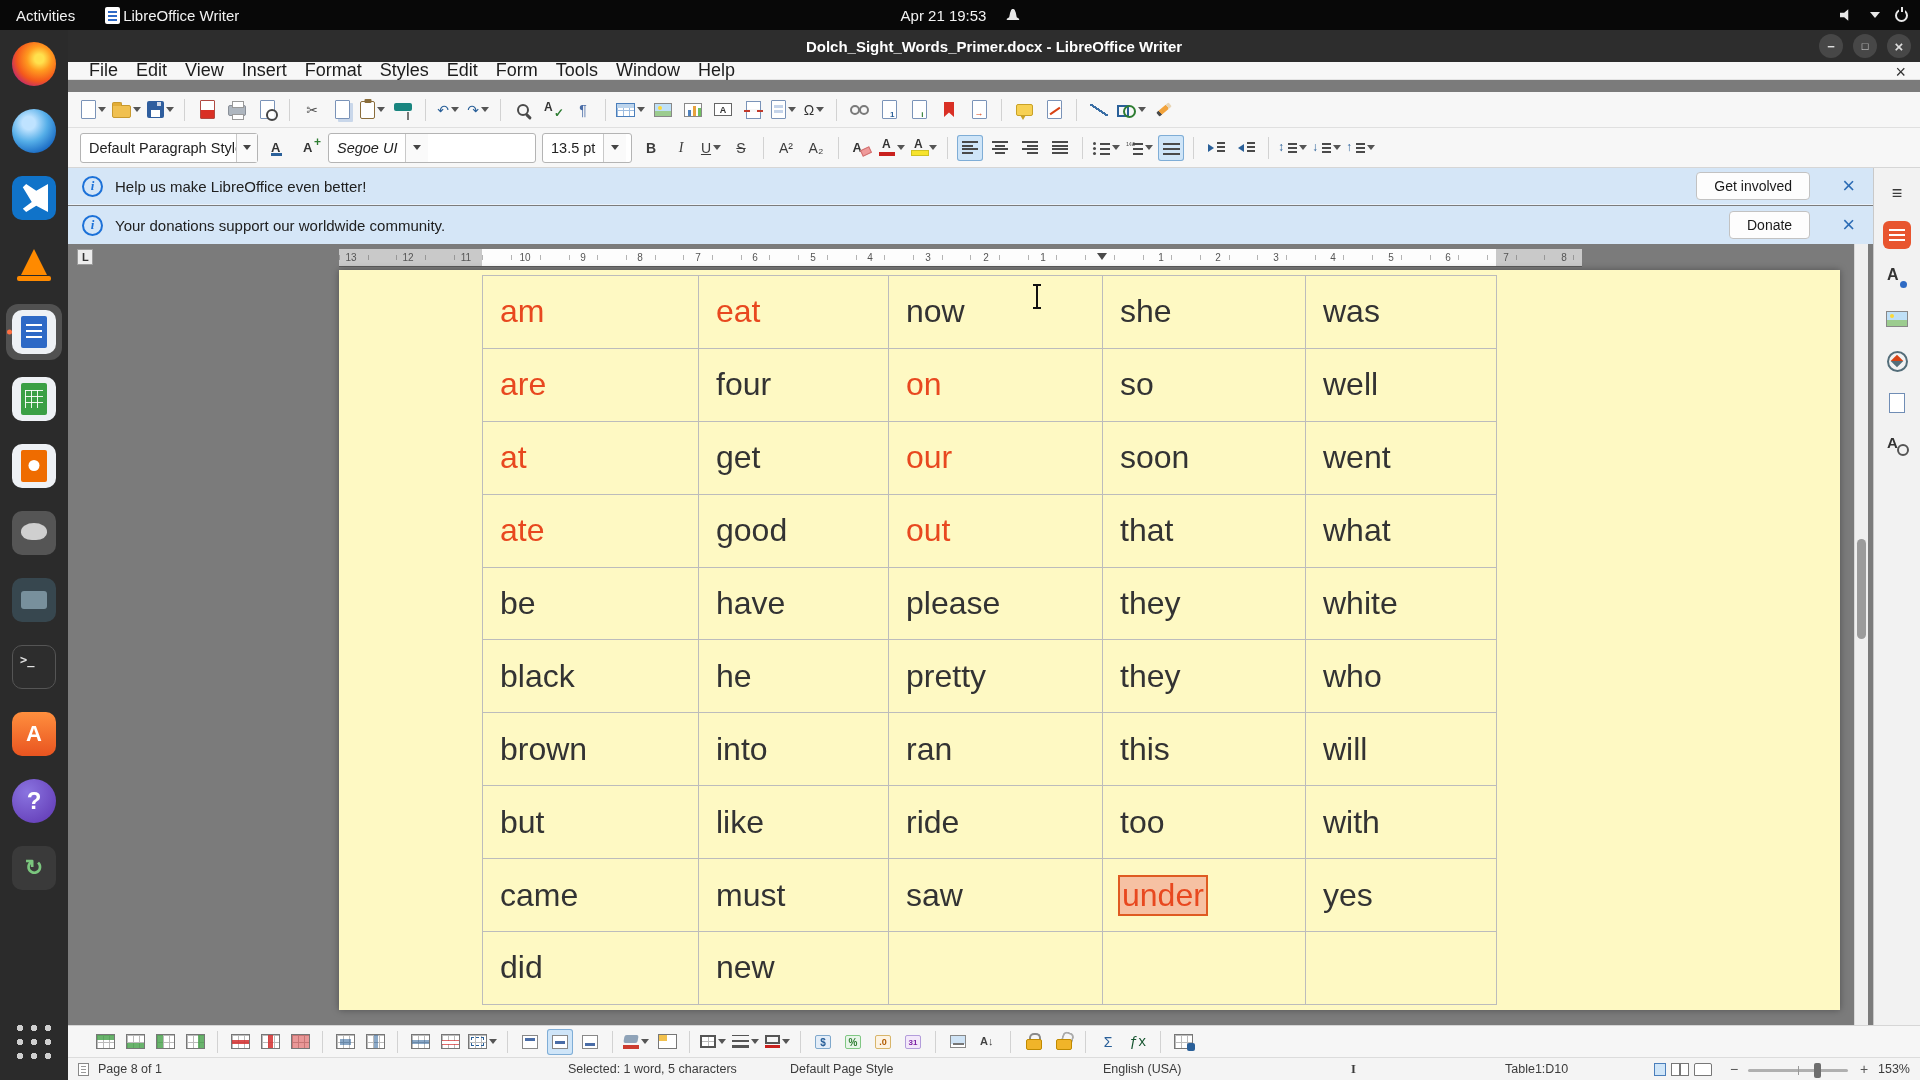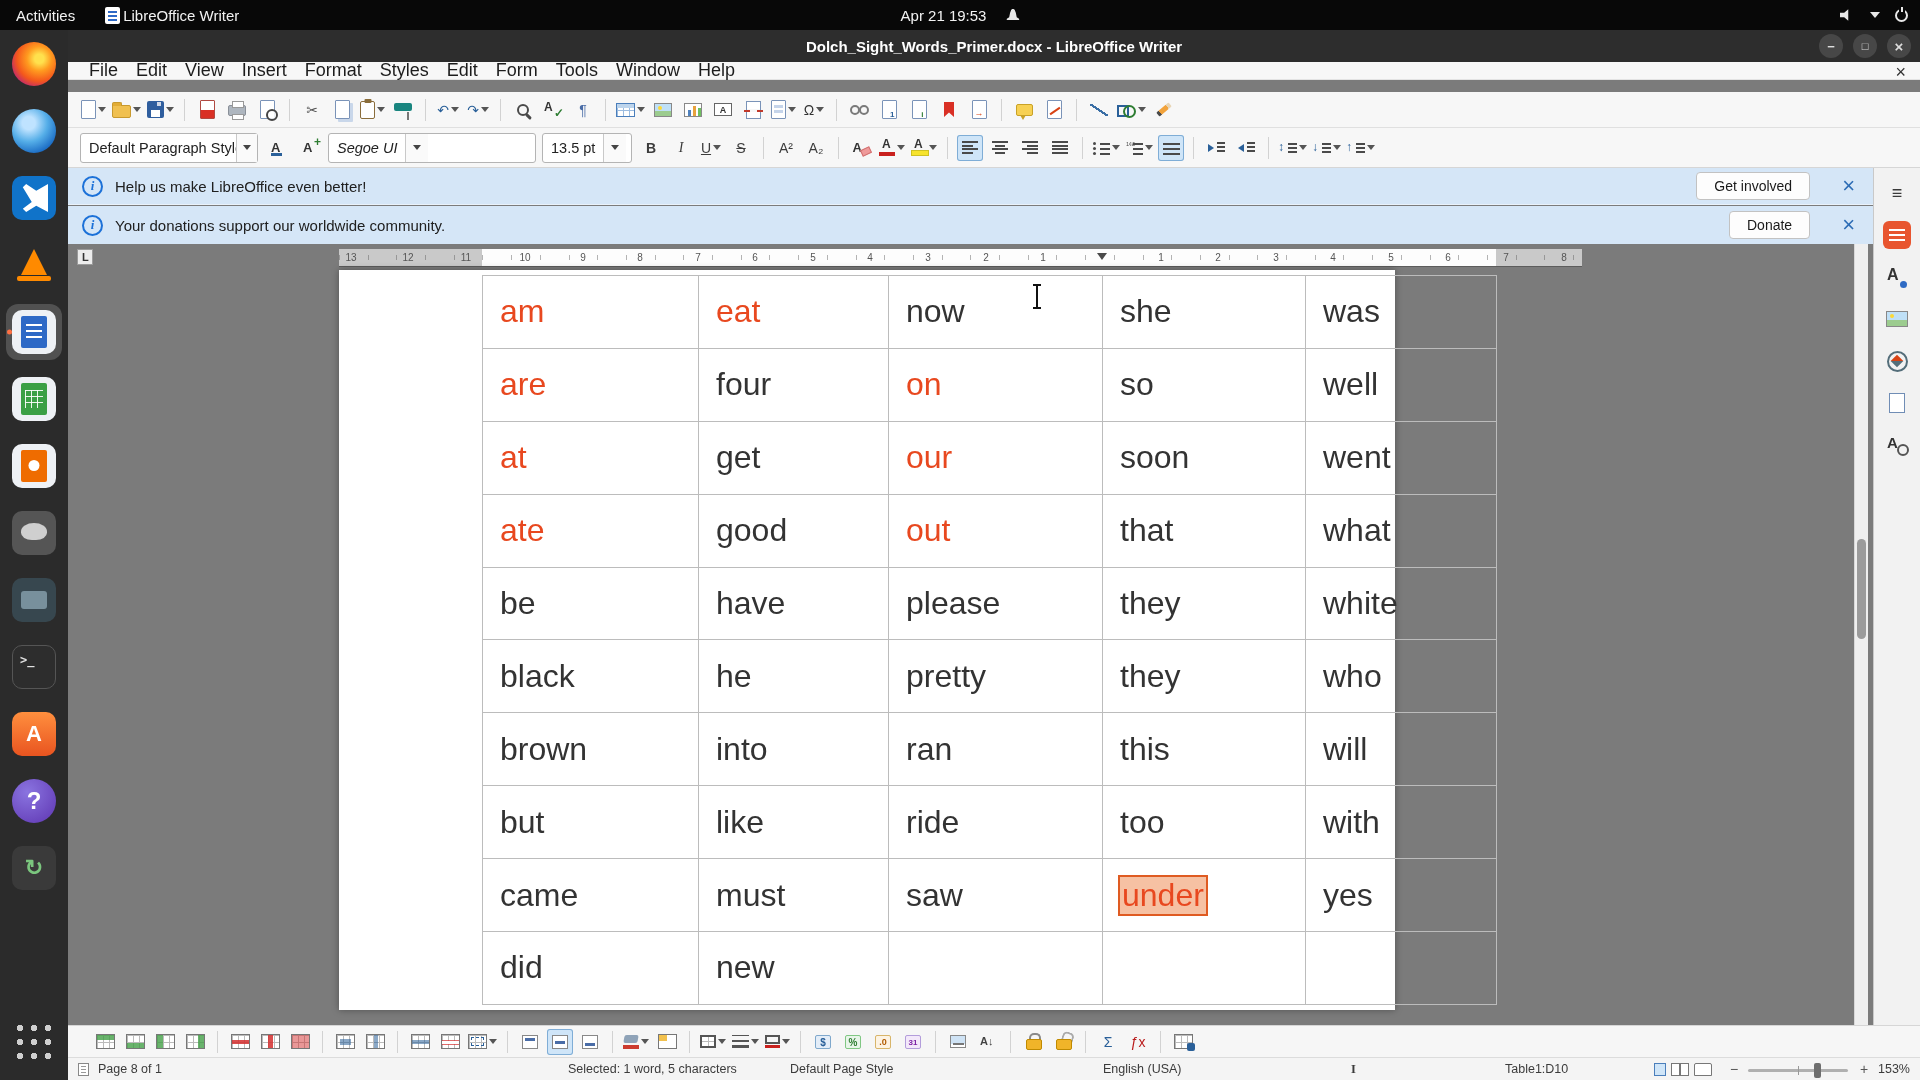--- a/index.html
+++ b/index.html
@@ -112,21 +112,21 @@
   
   .docwrap{position:absolute;left:68px;right:47px;top:244px;bottom:55px;background:#7b7b7b;overflow:hidden}
   .tabsel{position:absolute;left:9px;top:5px;width:16px;height:16px;background:#ececec;border:1px solid #9a9a9a;box-sizing:border-box}
   .tabsel::after{content:"L";position:absolute;left:4px;top:1px;font-size:11px;font-weight:700;color:#333}
   .ruler{position:absolute;left:271px;top:5px;width:1243px;height:17px;background:#c9c9c9;box-shadow:0 1px 0 rgba(0,0,0,.25)}
   .ruler-white{position:absolute;left:143px;width:1014px;top:0;bottom:0;background:#fdfdfd}
   .ticks{position:absolute;left:0;right:0;top:6px;height:5px;background:repeating-linear-gradient(90deg,rgba(90,90,90,.45) 0 1px,transparent 1px 28.7px)}
   #ruler-scale{position:absolute;inset:0}
   .ruler-num{position:absolute;top:2px;transform:translateX(-50%);font-size:10px;color:#555;line-height:13px}
   .ruler-marker{position:absolute;left:758px;top:4px;width:0;height:0;border-left:5px solid transparent;border-right:5px solid transparent;border-top:7px solid #4a4a4a}
-  .page{position:absolute;left:271px;top:26px;width:1056px;bottom:15px;background:#ffffff;box-shadow:0 0 7px rgba(0,0,0,.35)}
+  .page{position:absolute;left:271px;top:26px;width:1501px;bottom:15px;background:#fef9c3;box-shadow:0 0 7px rgba(0,0,0,.35)}
   .ttable{position:absolute;left:143px;top:5px;display:grid;grid-template-columns:216px 190px 214px 203px 191px;grid-auto-rows:72.9px;border-left:1px solid #bcbcbc;border-top:1px solid #bcbcbc}
   .cell{border-right:1px solid #bcbcbc;border-bottom:1px solid #bcbcbc;display:flex;align-items:center;padding-left:17px;box-sizing:border-box;font-size:32px;color:#333}
   .word.red{color:#e8481f}
   .word.sel{background:#f6c1a3;box-shadow:0 0 0 2px #df5b22;padding:0 2px}
   .vscroll{position:absolute;right:5px;top:0;bottom:0;width:14px;background:#efefef;border-left:1px solid #d8d8d8;box-sizing:border-box}
   .vthumb{position:absolute;left:2px;width:9px;top:295px;height:100px;background:#9b9b9b;border-radius:5px}
   .ibeam{position:absolute;left:963px;top:40px;width:12px;height:25px;background-image:linear-gradient(#111,#111),linear-gradient(#111,#111),linear-gradient(#111,#111);background-size:8px 2px,8px 2px,2px 100%;background-position:center top,center bottom,center;background-repeat:no-repeat;z-index:40}
 
   
   .statusbar{position:absolute;left:68px;right:0;top:1057px;height:23px;background:#f4f4f4;border-top:1px solid #dcdcdc;font-size:12.5px;color:#3b3b3b;box-sizing:border-box;z-index:20}
@@ -886,21 +886,21 @@
           <span class="sh sh-lock"></span>
         </span>
         <span class="ic" data-name="unprotect-cells-icon">
           <span class="sh sh-unlock"></span>
         </span>
         <span class="tb-sep" data-name="separator"></span>
         <span class="ic" data-name="sum-icon">
           <span class="glyph" style="color: rgb(42, 96, 153);">Σ</span>
         </span>
         <span class="ic" data-name="insert-formula-icon">
-          <span class="glyph" style="color: #b91c1c;">ƒx</span>
+          <span class="glyph" style="color: #14532d; font-family: Liberation Mono, monospace;">ƒx</span>
         </span>
         <span class="tb-sep" data-name="separator"></span>
         <span class="ic" data-name="table-properties-icon">
           <span class="sh sh-tblprops"></span>
         </span>
       </span>
   </div>
 
   <div class="statusbar" data-name="status-bar">
     <span class="sb-doc" data-name="document-status-icon"></span>

